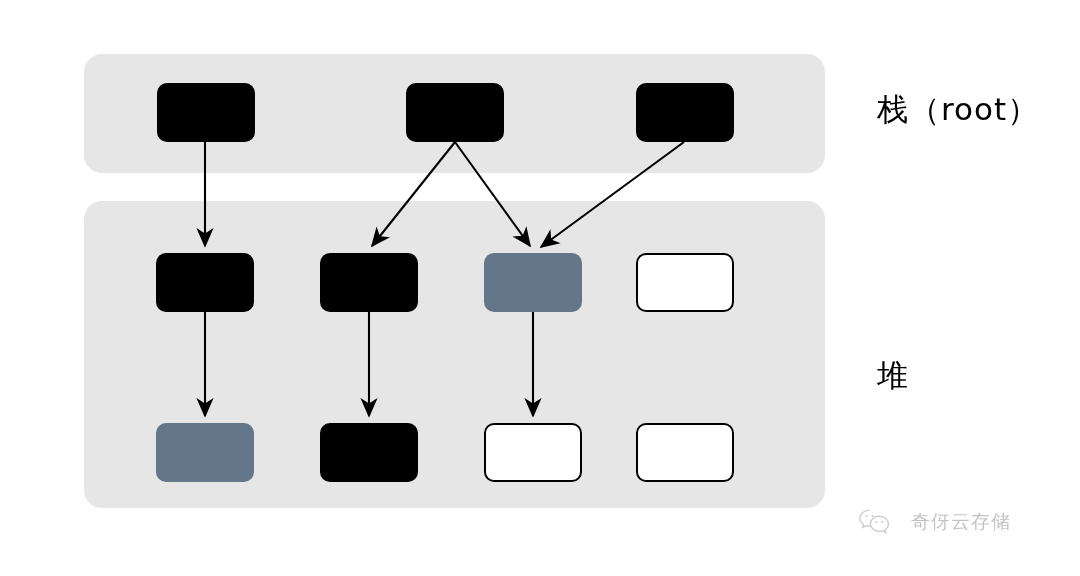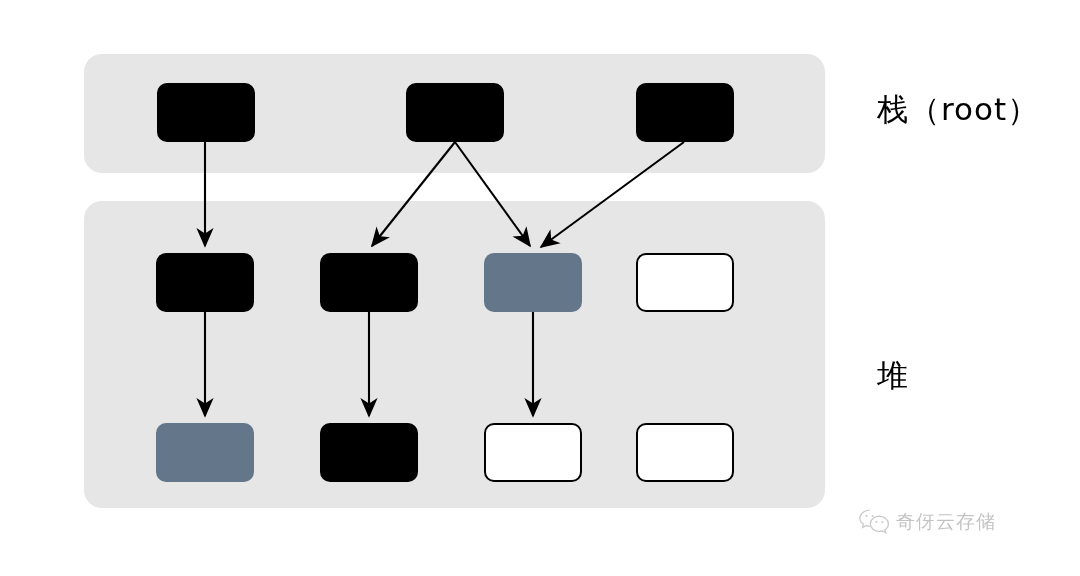--- a/index.html
+++ b/index.html
@@ -75,21 +75,21 @@
   }
   #stack-label { left: 877px; top: 94px; }
   #heap-label  { left: 877px; top: 360px; }
 
   #watermark {
     position: absolute;
     left: 858px;
     top: 508px;
     display: flex;
     align-items: center;
-    gap: 4px;
+    gap: 19px;
     opacity: 0.52;
   }
   #watermark .wm-text {
     font-size: 19px;
     color: #8d8d8d;
     letter-spacing: 1px;
     white-space: nowrap;
     font-family: "DejaVu Sans", "Liberation Sans", sans-serif;
   }
   #watermark svg { display: block; }

